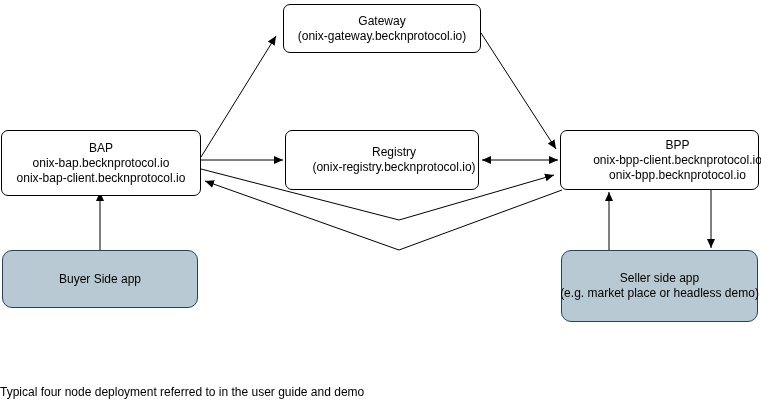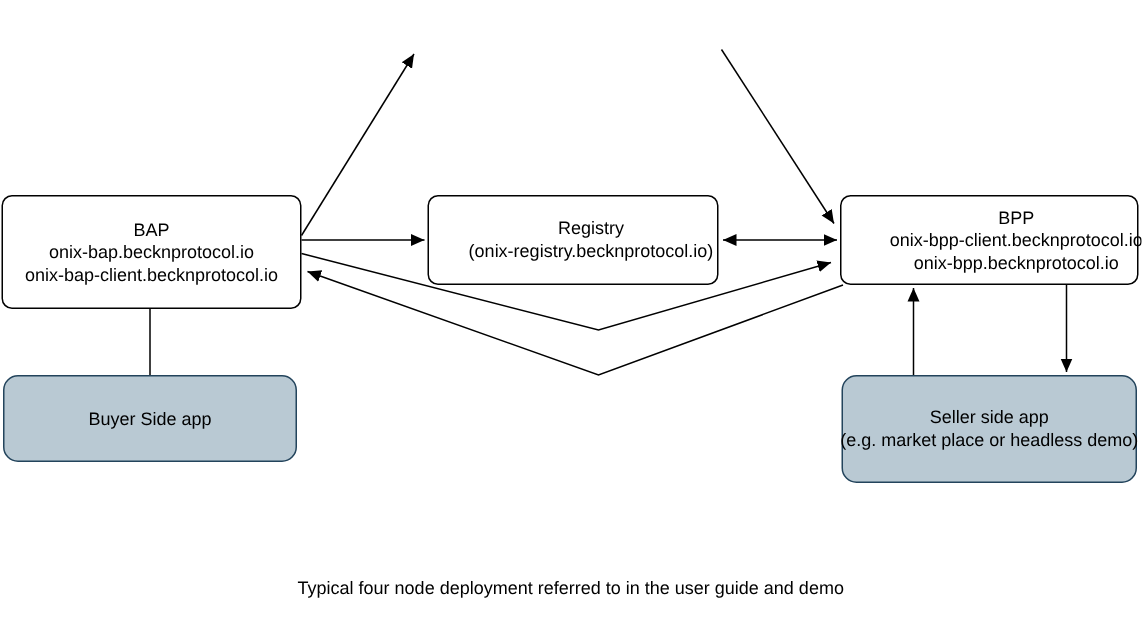--- a/index.html
+++ b/index.html
@@ -28,21 +28,21 @@
     text-align:center; font-size:12px; line-height:15px;
   }
   .node div{white-space:nowrap;}
   .app{
     background:var(--app-fill);
     border:1px solid var(--app-border);
     border-radius:10px;
   }
   .caption{
     position:absolute; left:0; top:385px; width:761px;
-    text-align:center; font-size:12px;
+    font-size:12px;
   }
 </style>
 </head>
 <body>
 
 <div class="canvas">
 
   <svg class="edges" viewBox="0 0 761 411" xmlns="http://www.w3.org/2000/svg">
     <defs>
       <marker id="arw" viewBox="0 0 10 10" refX="9" refY="5" markerWidth="10" markerHeight="10" orient="auto-start-reverse">
@@ -53,22 +53,26 @@
     <line class="edge" x1="481" y1="33" x2="556" y2="149" marker-end="url(#arw)"></line>
     <line class="edge" x1="201" y1="160" x2="283" y2="160" marker-end="url(#arw)"></line>
     <line class="edge" x1="482" y1="160" x2="558" y2="160" marker-start="url(#arw)" marker-end="url(#arw)"></line>
     <polyline class="edge" points="201,169 399,220 554,175" marker-end="url(#arw)"></polyline>
     <polyline class="edge" points="562,190 399,250 205,181" marker-end="url(#arw)"></polyline>
     <line class="edge" x1="100" y1="250" x2="100" y2="192" marker-end="url(#arw)"></line>
     <line class="edge" x1="609" y1="250" x2="609" y2="192" marker-end="url(#arw)"></line>
     <line class="edge" x1="711" y1="190" x2="711" y2="248" marker-end="url(#arw)"></line>
   </svg>
 
+  <div class="node" style="left:283px; top:4px; width:198px; height:49px;">
+    <div>Gateway</div>
+    <div>(onix-gateway.becknprotocol.io)</div>
+  </div>
 
-  <div class="node" style="left:1px; top:130px; width:200px; height:76px;">
+  <div class="node" style="left:1px; top:130px; width:200px; height:66px;">
     <div>BAP</div>
     <div>onix-bap.becknprotocol.io</div>
     <div>onix-bap-client.becknprotocol.io</div>
   </div>
 
   <div class="node" style="left:285px; top:130px; width:194px; height:60px;padding-left:24px;">
     <div>Registry</div>
     <div>(onix-registry.becknprotocol.io)</div>
   </div>
 

